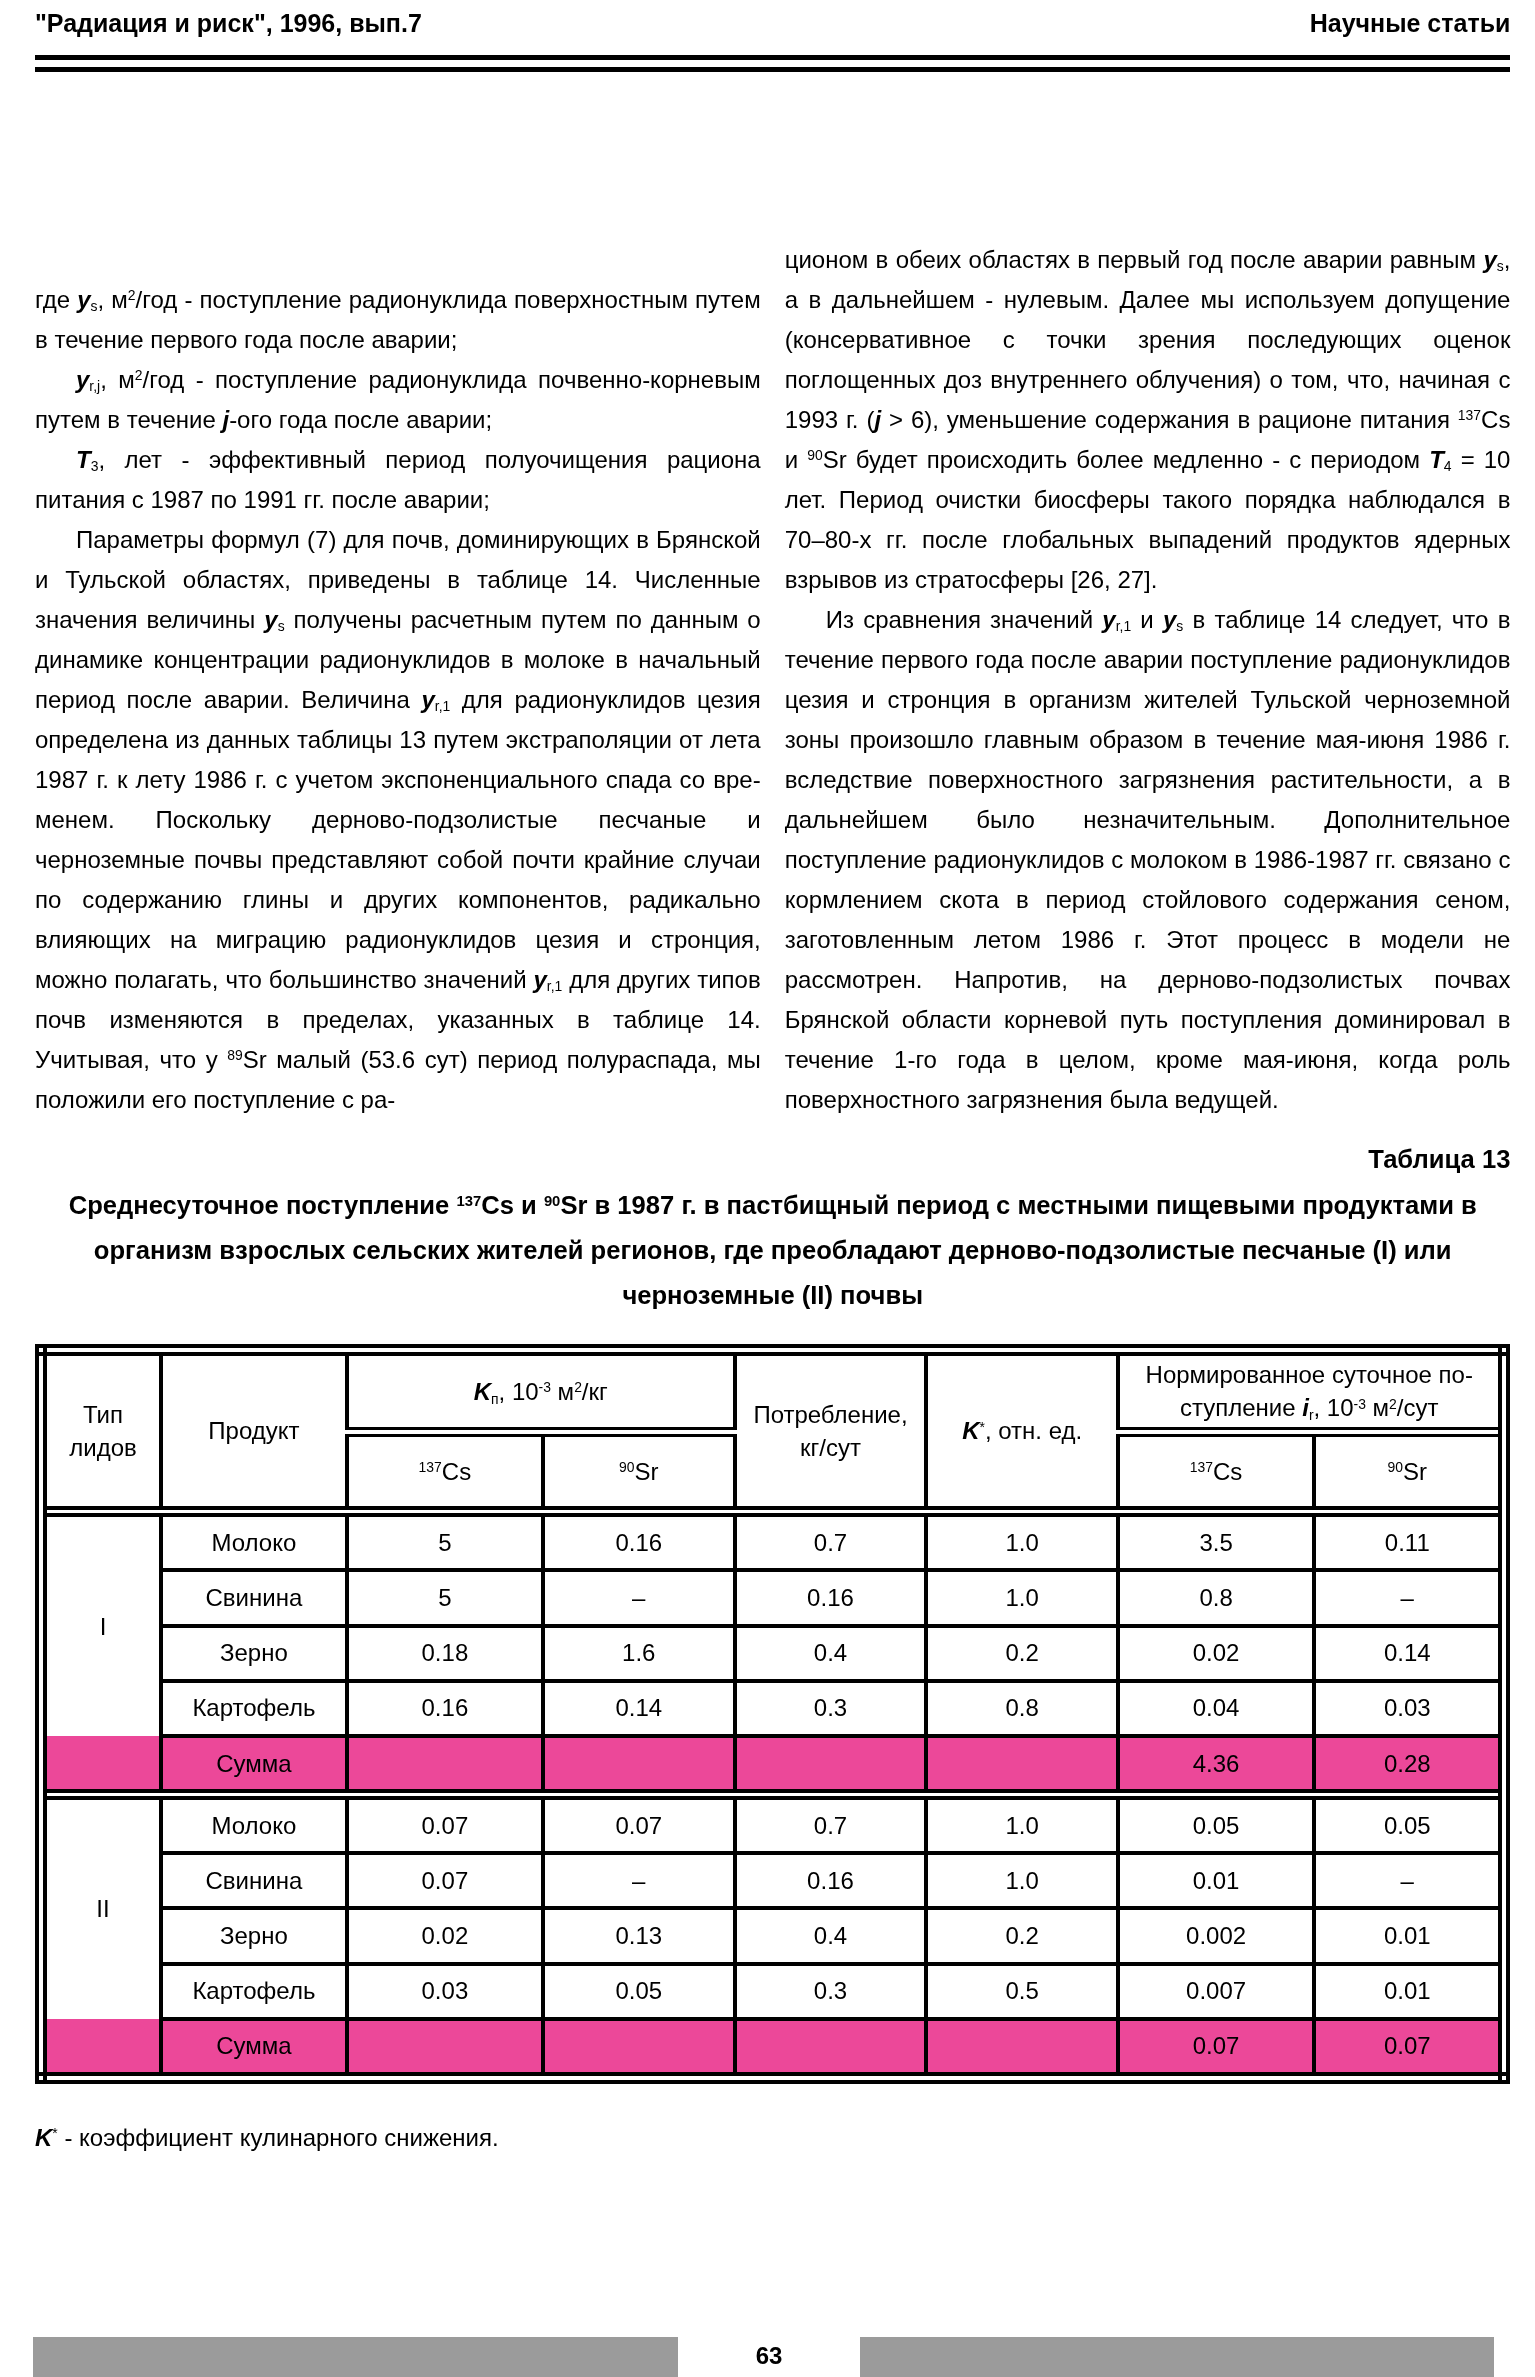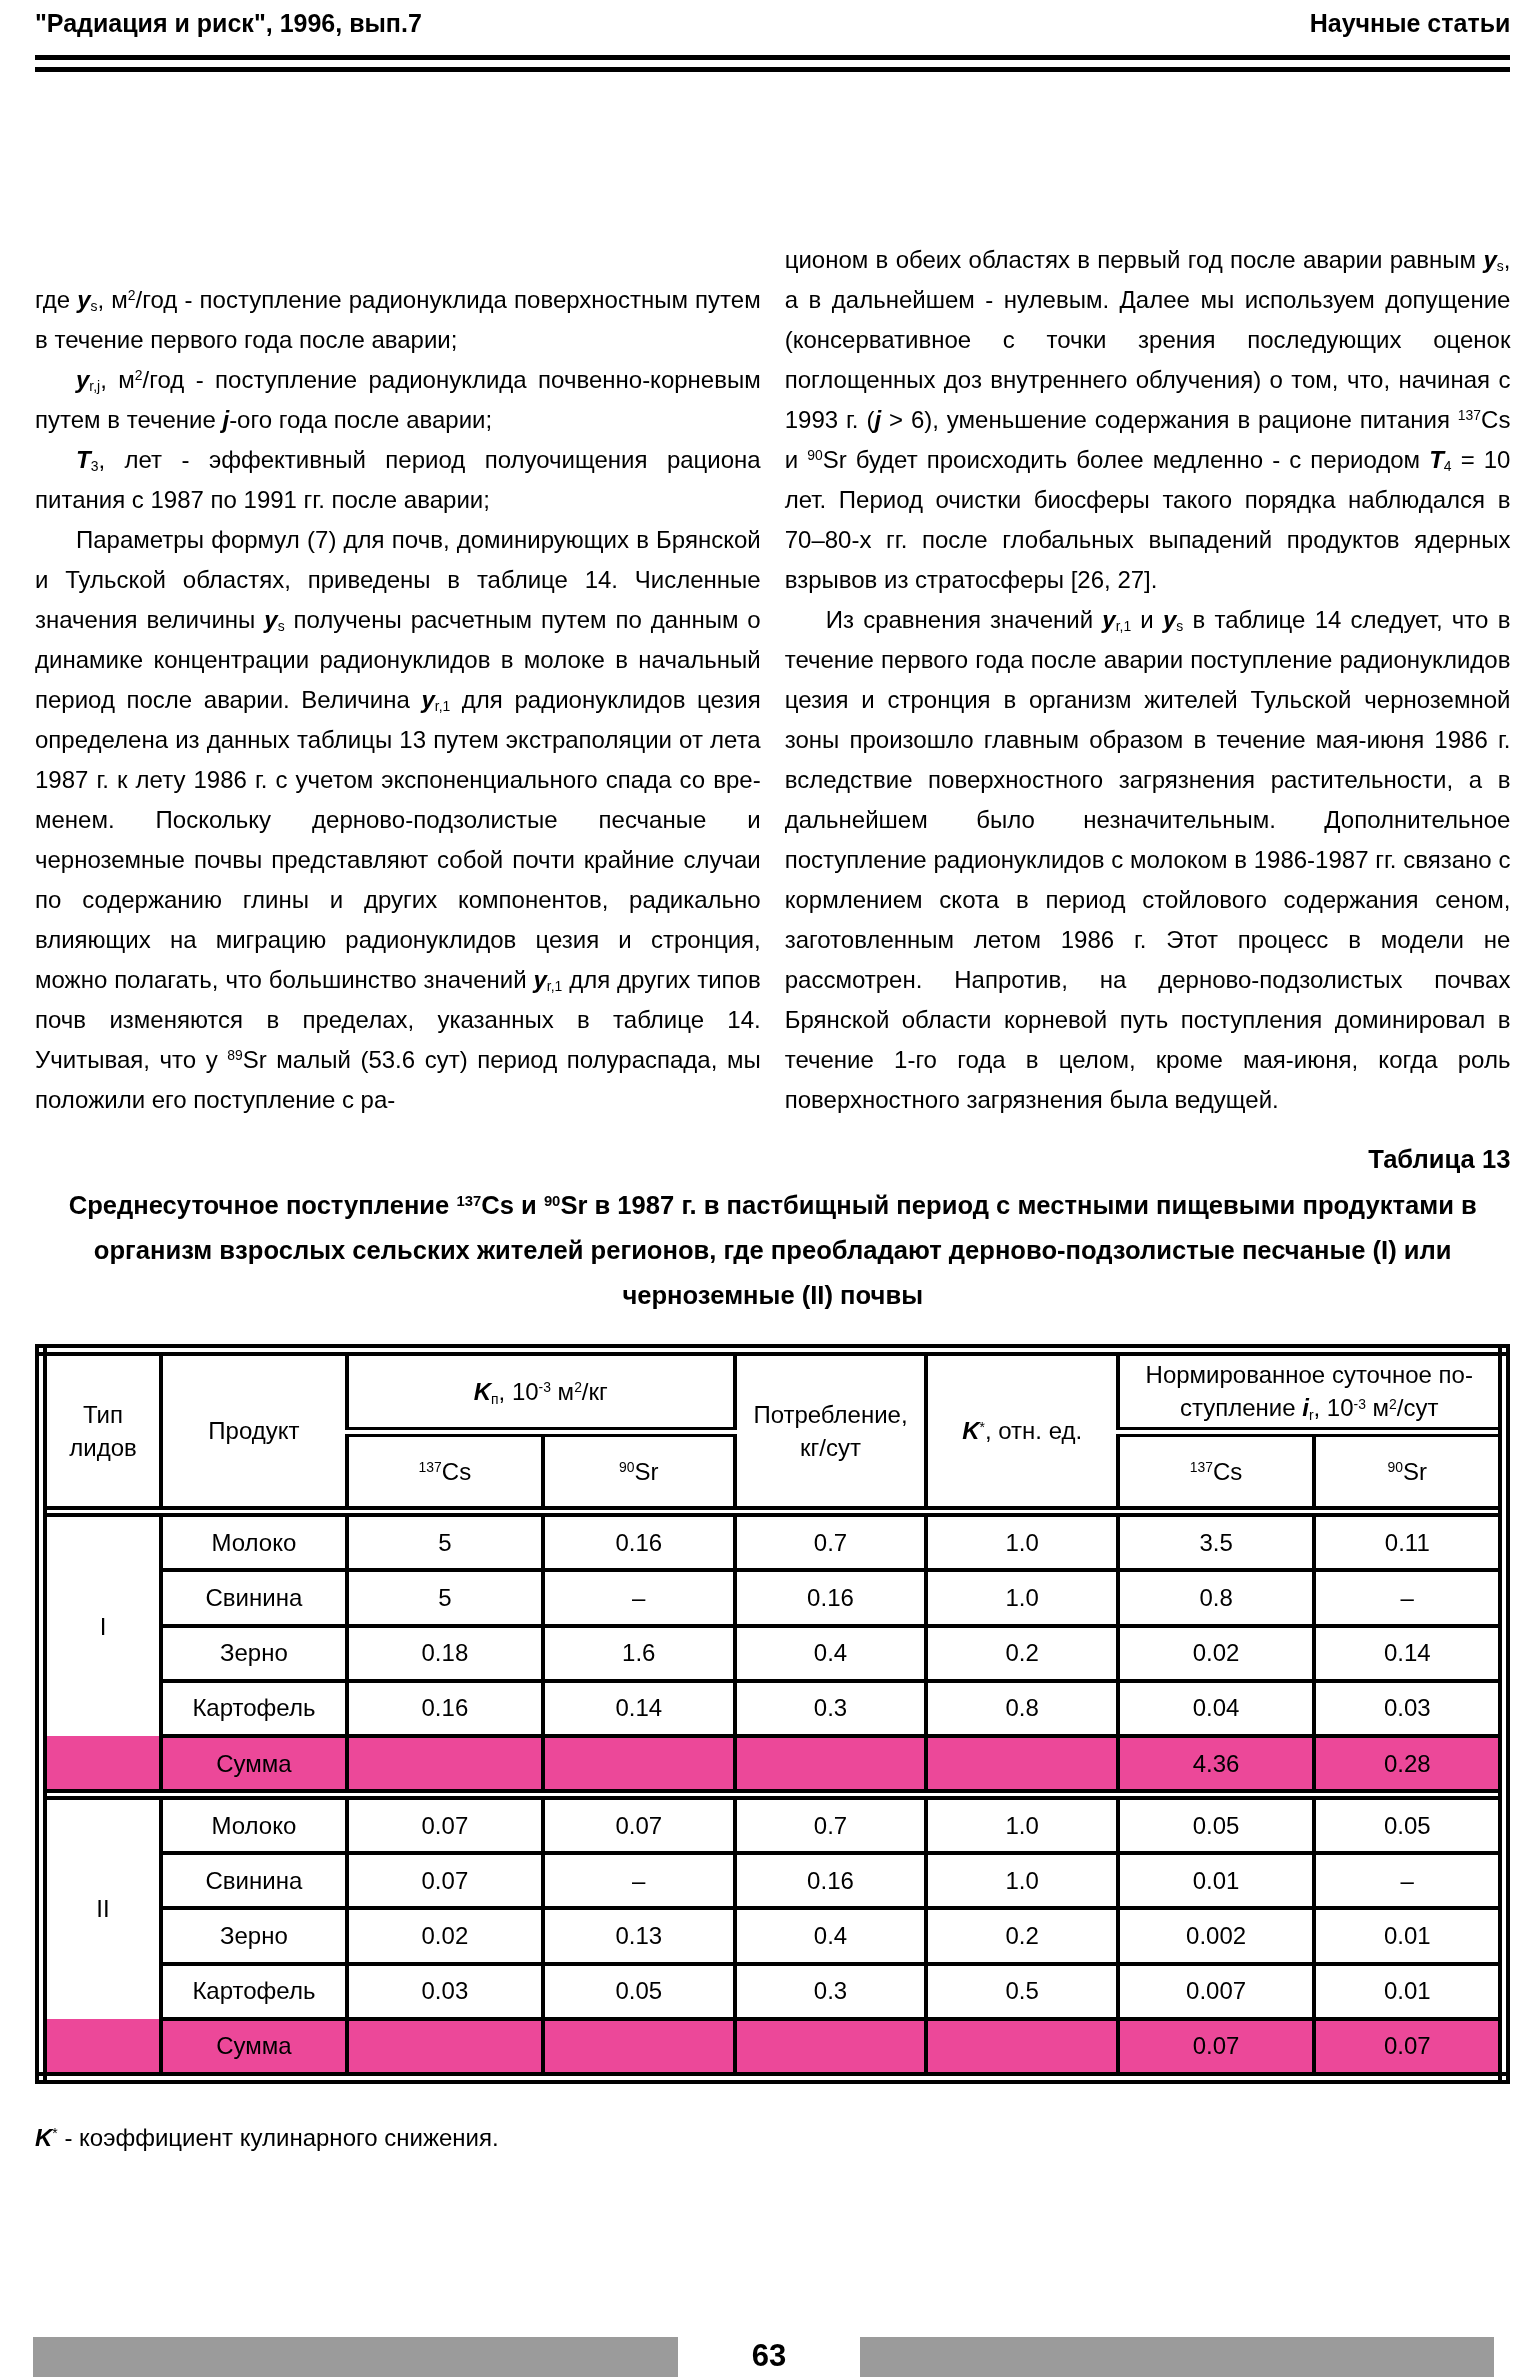--- a/index.html
+++ b/index.html
@@ -37,21 +37,21 @@
   .doc-table td.soil{border-bottom:none;}
   .doc-table td.nb{border-top:none;}
   .doc-table tr.sum td{background:#ec4899;}
   
   .footnote{font-size:24px;margin-top:40px;}
   
   .pg-footer{position:absolute;left:33px;right:42px;bottom:0;height:40px;display:flex;}
   .pg-footer .bar{background:#9b9b9b;height:40px;}
   .pg-footer .bar.l{flex:0 0 645px;}
   .pg-footer .bar.r{flex:1;}
-  .pg-footer .pg-num{width:182px;text-align:center;font-size:31px;font-weight:bold;line-height:37px;}
+  .pg-footer .pg-num{width:182px;text-align:center;font-size:24px;font-weight:bold;line-height:37px;}
 </style>
 </head>
 <body>
 
 <div class="page">
 
   <div class="hdr">
     <span>"Радиация и риск", 1996, вып.7</span>
     <span>Научные статьи</span>
   </div>

